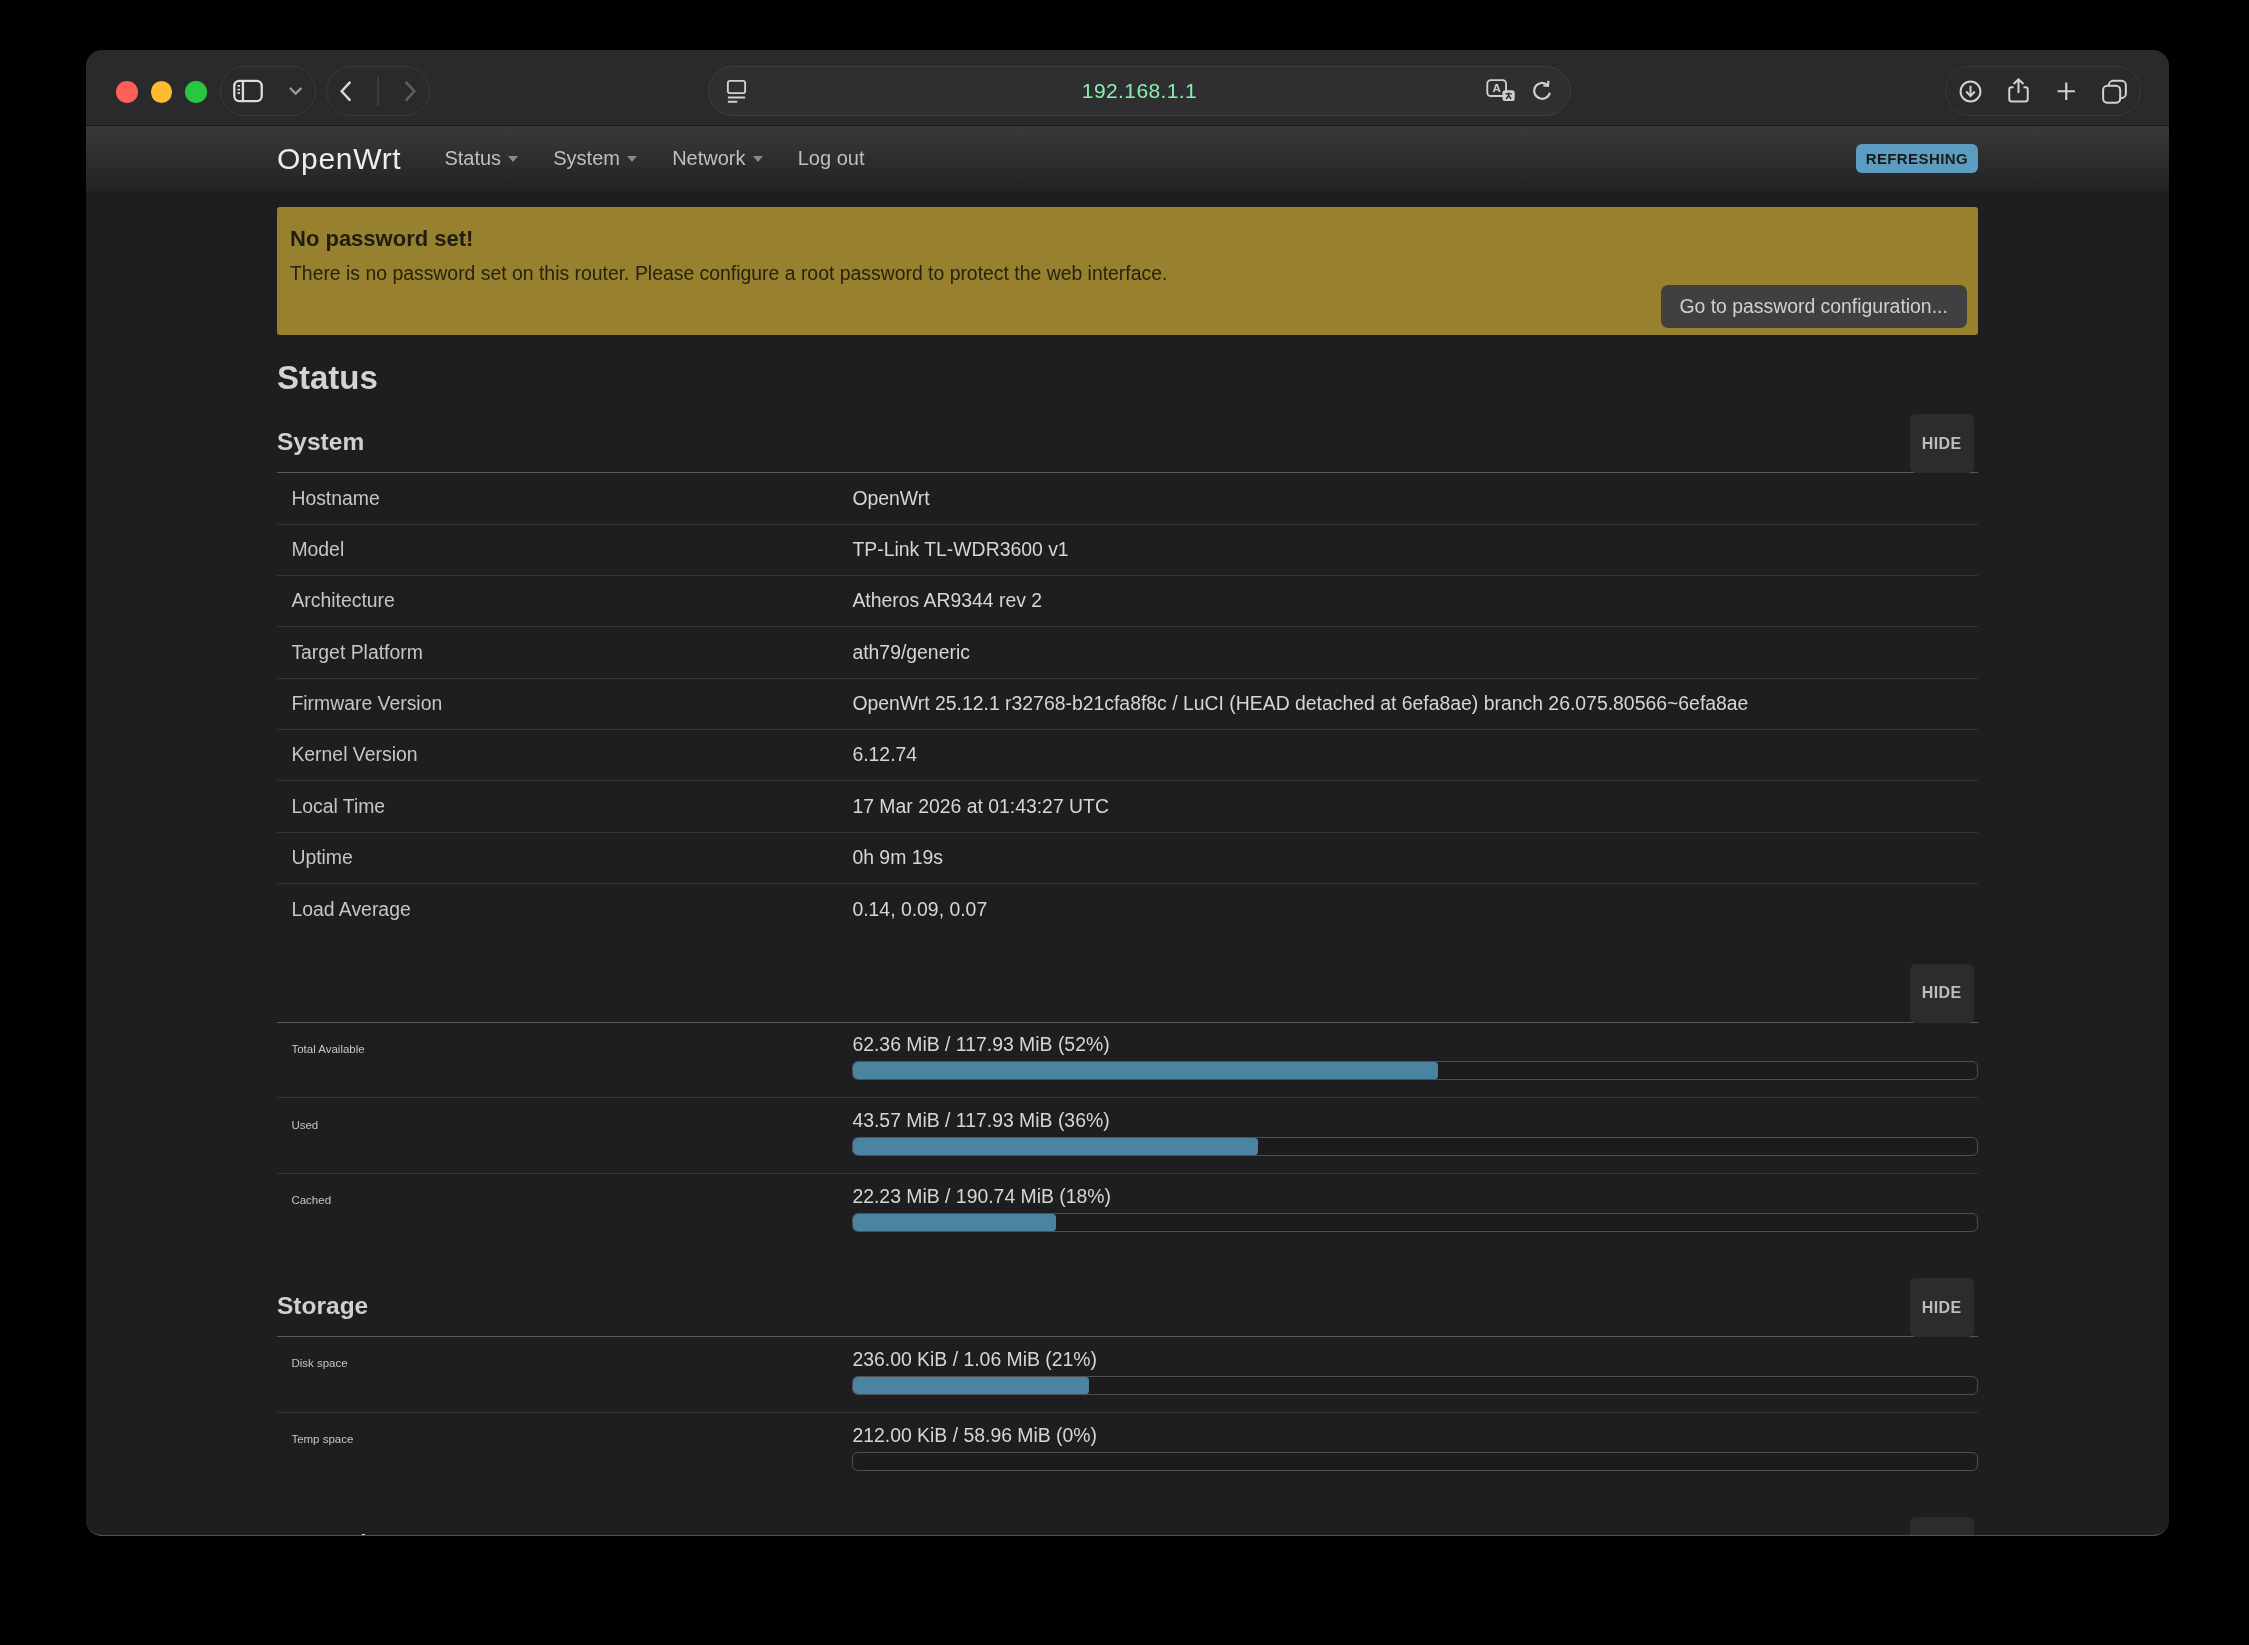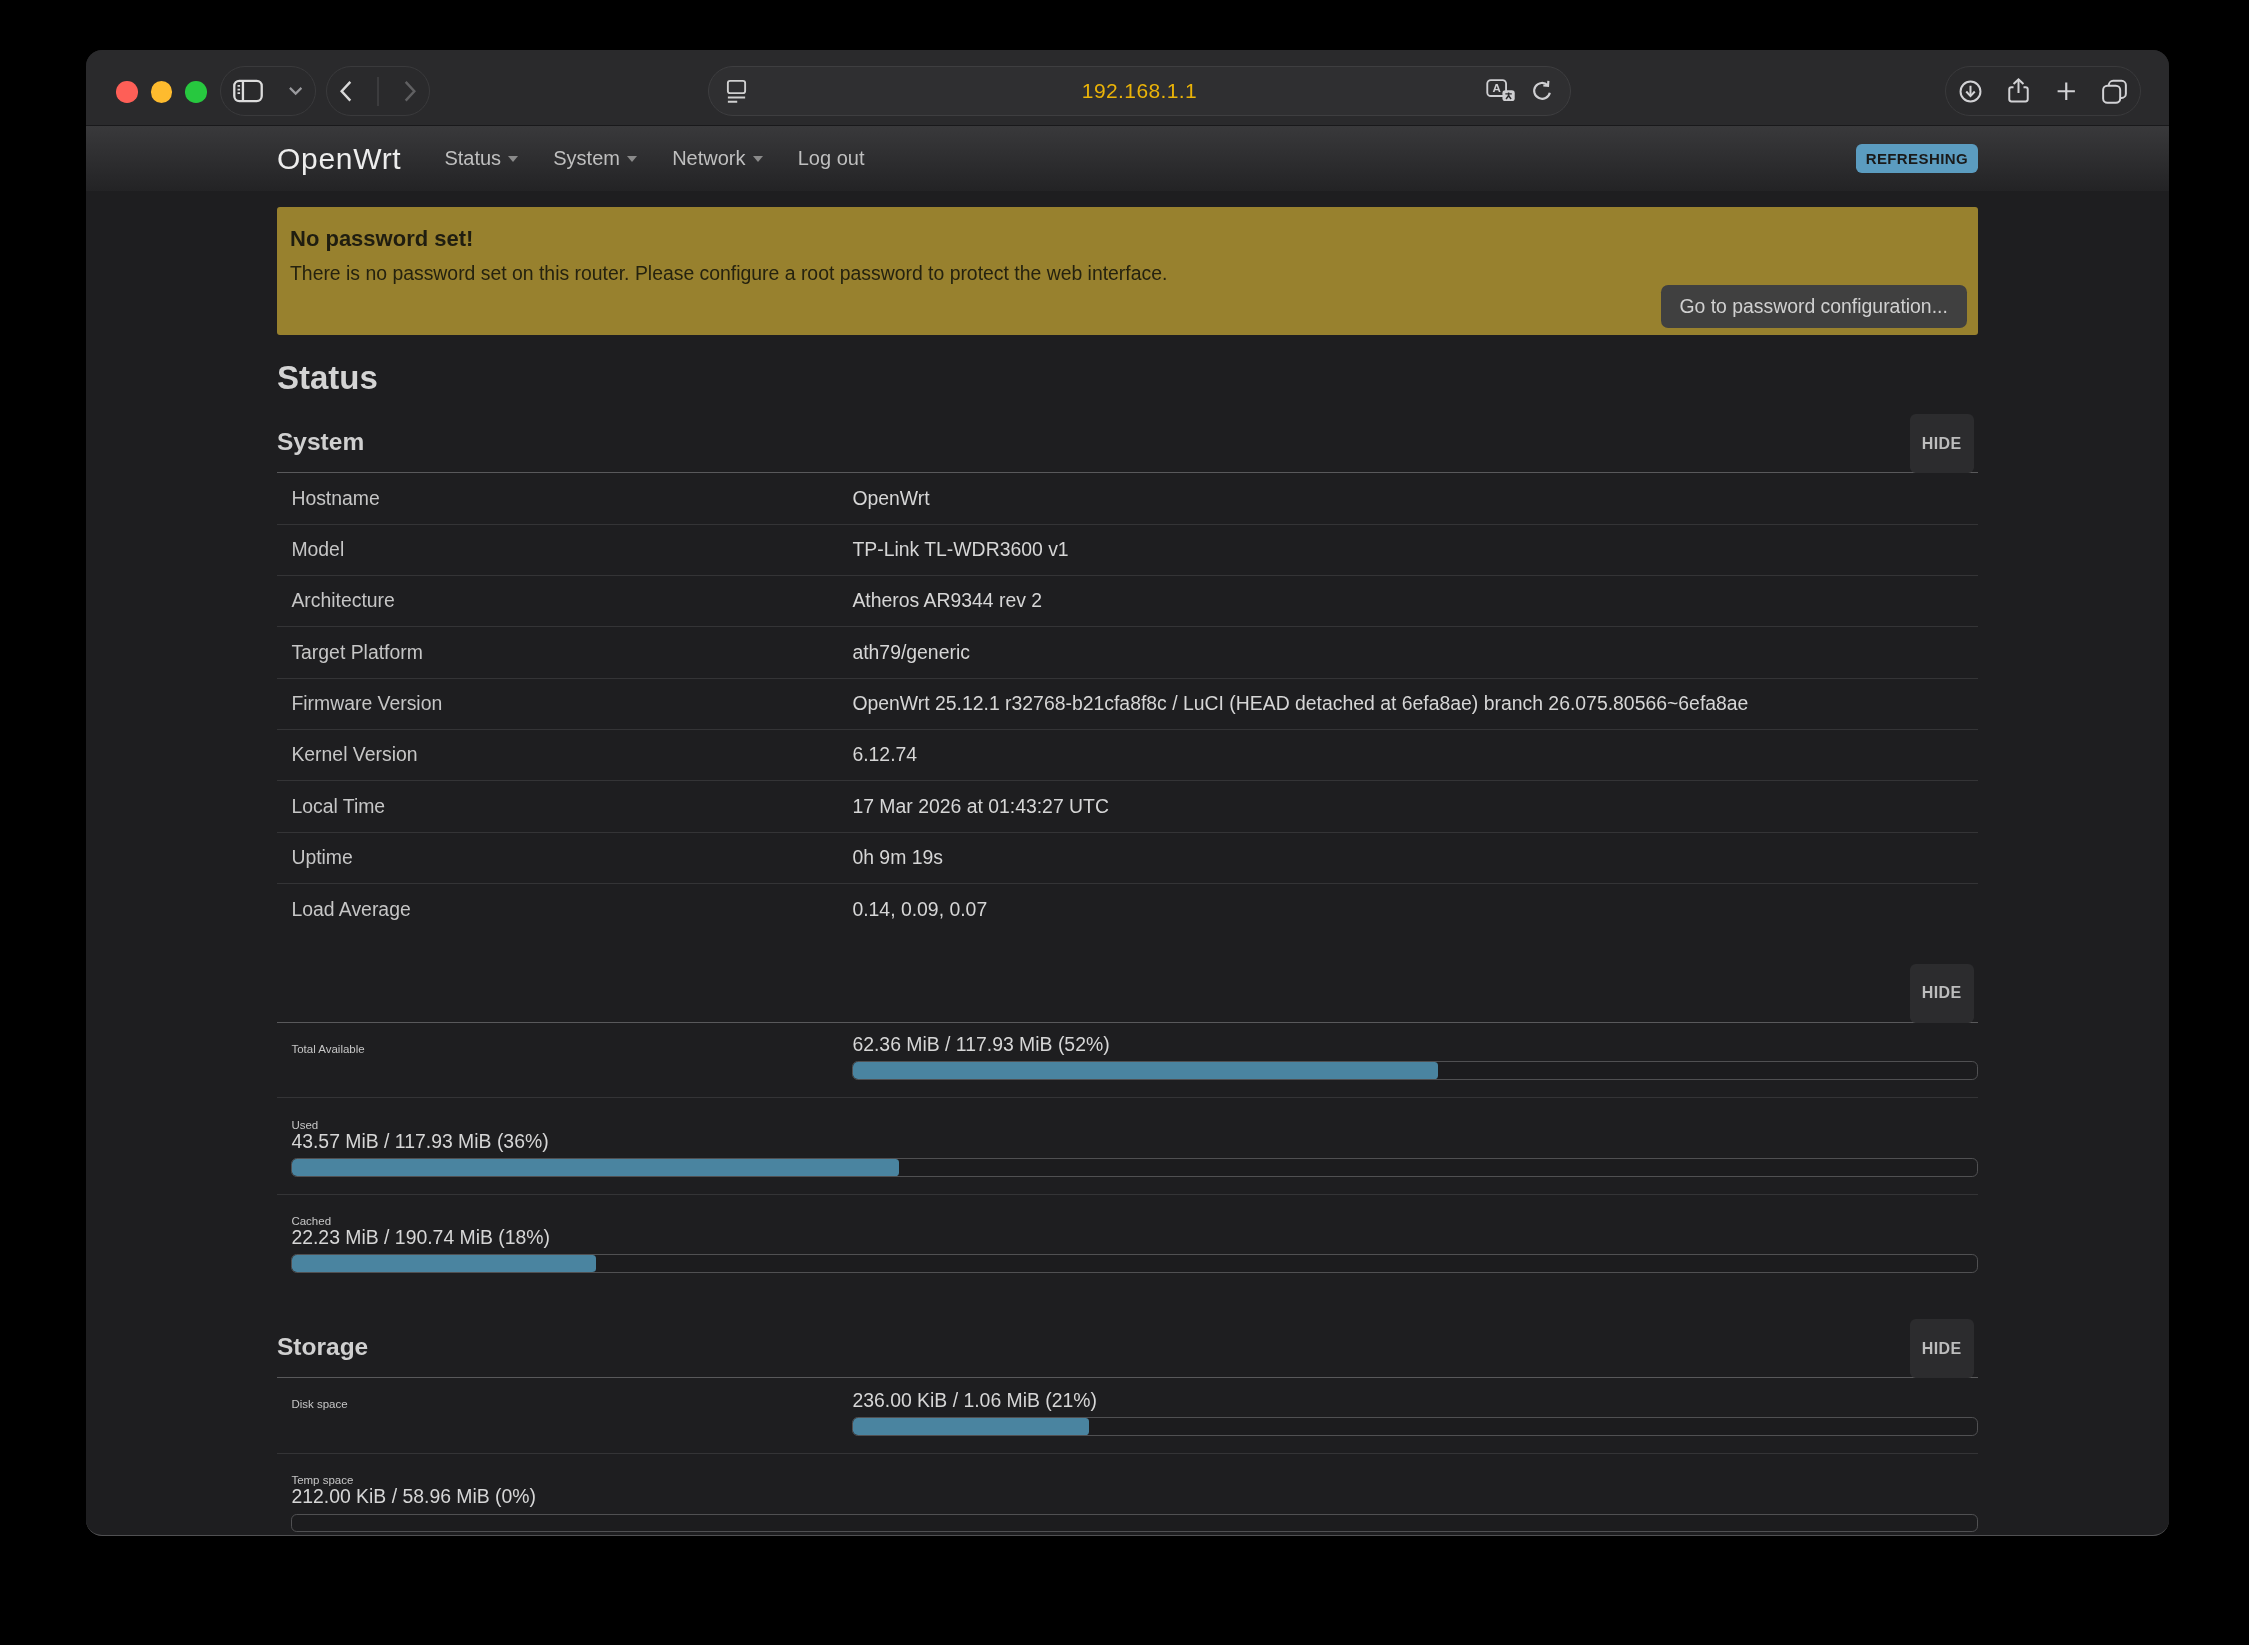--- a/index.html
+++ b/index.html
@@ -17,21 +17,21 @@
   .light { width:21.6px; height:21.6px; border-radius:50%; }
   .pill { position:absolute; top:16px; height:50px; border:1.4px solid #3a3a3c; border-radius:26px;
           display:flex; align-items:center; justify-content:space-around; background:transparent; }
   .pill-sidebar { left:134px; width:96px; }
   .pill-nav     { left:240px; width:104px; }
   .pill-nav .vdiv { width:1.4px; height:29px; background:#3c3c3e; }
   .pill-actions { left:1859px; width:196px; }
   .urlbar { position:absolute; left:622px; top:16px; width:863px; height:50px;
             background:#2f2f31; border:1.4px solid #3e3e40; border-radius:26px;
             display:flex; align-items:center; padding:0 16px; }
-  .url-text { position:absolute; left:0; right:0; text-align:center; color:#eab308;
+  .url-text { position:absolute; left:0; right:0; text-align:center; color:#86efac;
               font-size:21px; letter-spacing:0.4px; }
   .url-right { margin-left:auto; display:flex; align-items:center; gap:13px; z-index:2; }
   .icon { display:block; }
 
   
   .site-nav { height:65px; background:linear-gradient(#39393b,#232325);
               display:flex; align-items:center; padding:0 191px 0 191px; }
   .logo { font-size:30px; font-weight:300; color:#ededed; letter-spacing:0.7px; margin-right:43px; }
   .nav-links { display:flex; align-items:center; gap:35px; }
   .nav-link { display:flex; align-items:center; gap:7.2px; color:#bfbfbf; font-size:20px; cursor:pointer; }
@@ -60,21 +60,21 @@
   .hide-btn { position:absolute; right:4.3px; top:0; height:59px; width:64px; background:#2c2c2e;
               color:#bdbdbd; font-weight:bold; font-size:16px; border:none; border-radius:5.8px;
               letter-spacing:0.4px; cursor:pointer; }
 
   .kv-row { display:flex; padding:14.4px 0 14.4px 14.4px; font-size:19.4px; line-height:21.6px; }
   .kv-row + .kv-row { border-top:1.4px solid #343436; }
   .kv-label { width:561px; flex:none; color:#c6c6c6; }
   .kv-value { flex:1; color:#d6d6d6; }
 
   .p-row { display:flex; padding:11.5px 0 17.3px 14.4px; }
-  .p-row + .p-row { border-top:1.4px solid #343436;flex-direction:column; }
+  .p-row + .p-row { border-top:1.4px solid #343436; }
   .p-row .kv-label { padding-top:8.6px; }
   .p-cell { flex:1; }
   .p-text { font-size:19.4px; line-height:21.6px; color:#d6d6d6; margin-bottom:5.8px; }
   .p-track { width:100%; height:18.7px; background:#1c1c1e; border:1.4px solid #505052; border-radius:5.8px; overflow:hidden; }
   .p-fill { height:100%; background:#4a84a0; border-radius:3.6px; }
 </style>
 </head>
 <body>
 
 <div class="window">

